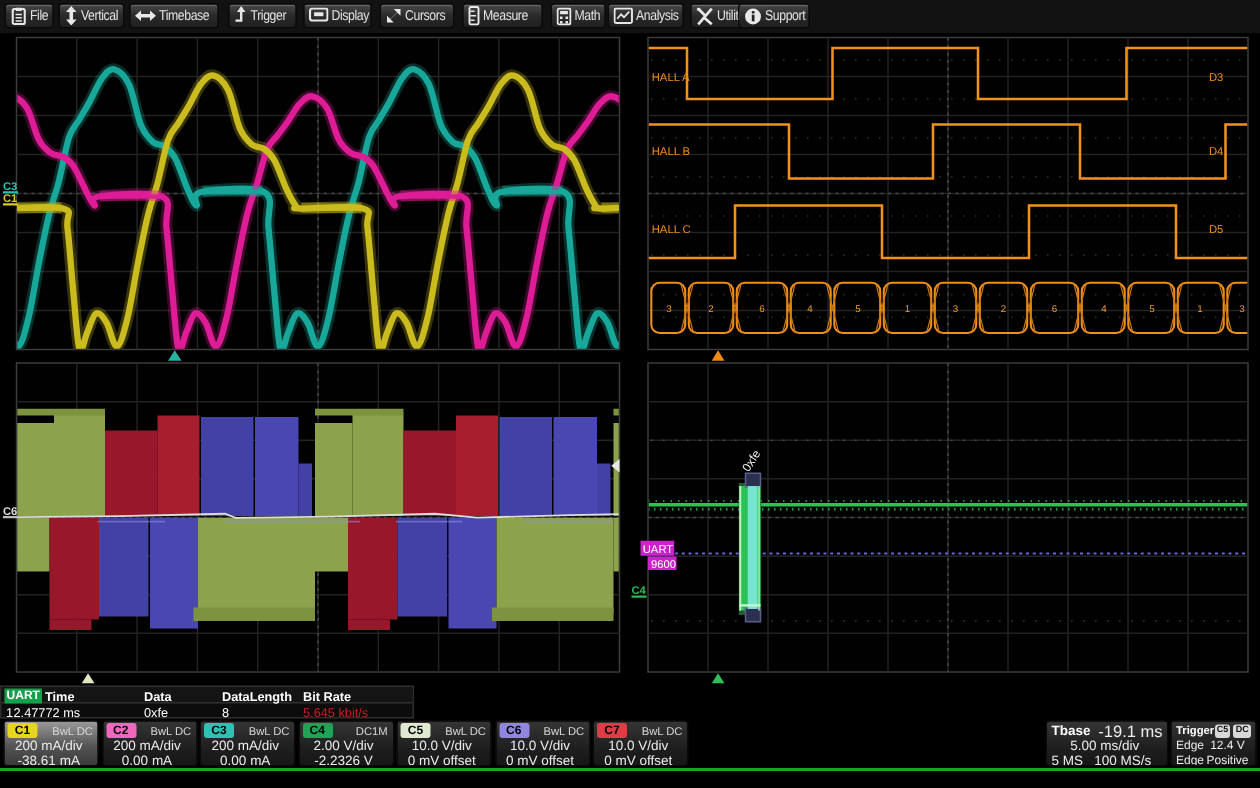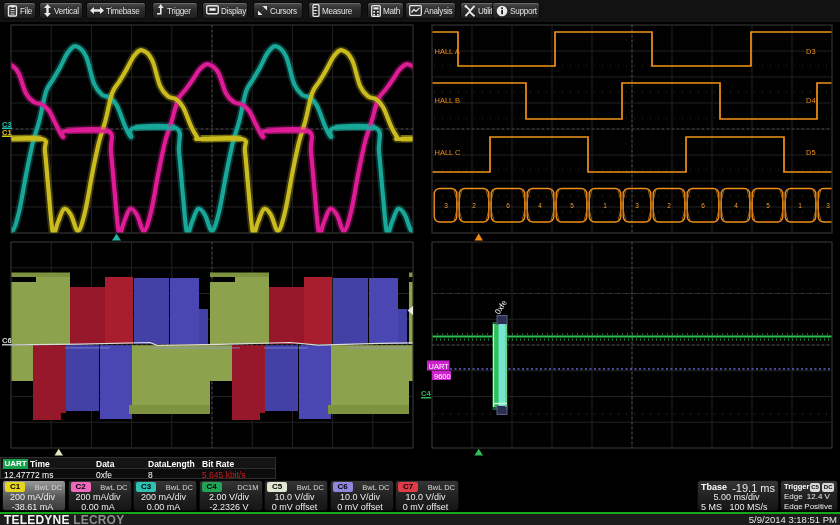--- a/index.html
+++ b/index.html
@@ -456,16 +456,12 @@
         <div class="dv">5.00 ms/div</div>
         <div class="dv"><span class="fl">5 MS</span>100 MS/s</div>
       </div>
 <div class="db" style="left:780px;width:58px;font-size:8px">
         <div class="dr1"><b class="tl" style="font-size:7.5px">Trigger</b><span class="wb">C5</span><span class="wb">DC</span></div>
         <div class="dv"><span class="fl">Edge</span>12.4 V</div>
         <div class="dv"><span class="fl">Edge</span>Positive</div>
       </div>
 </div>
 <div id="greenline"></div>
-<div id="botbar">
-  <div id="logo">TELEDYNE <span>LECROY</span></div>
-  <div id="datetime">5/9/2014 3:18:51 PM</div>
-</div>
 </div>
 </body></html>

